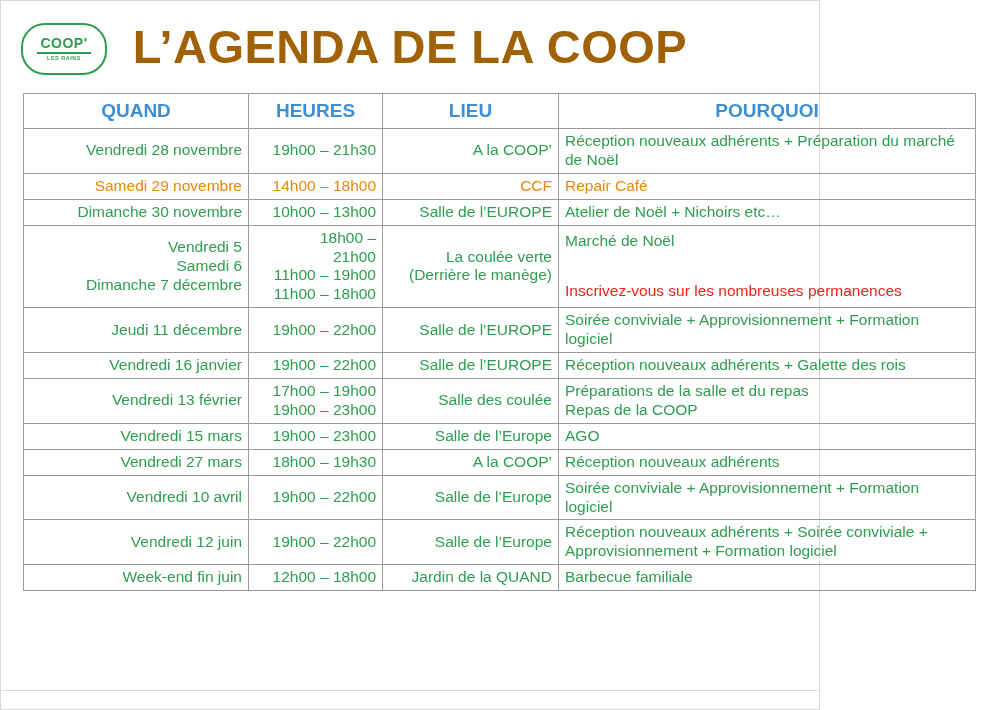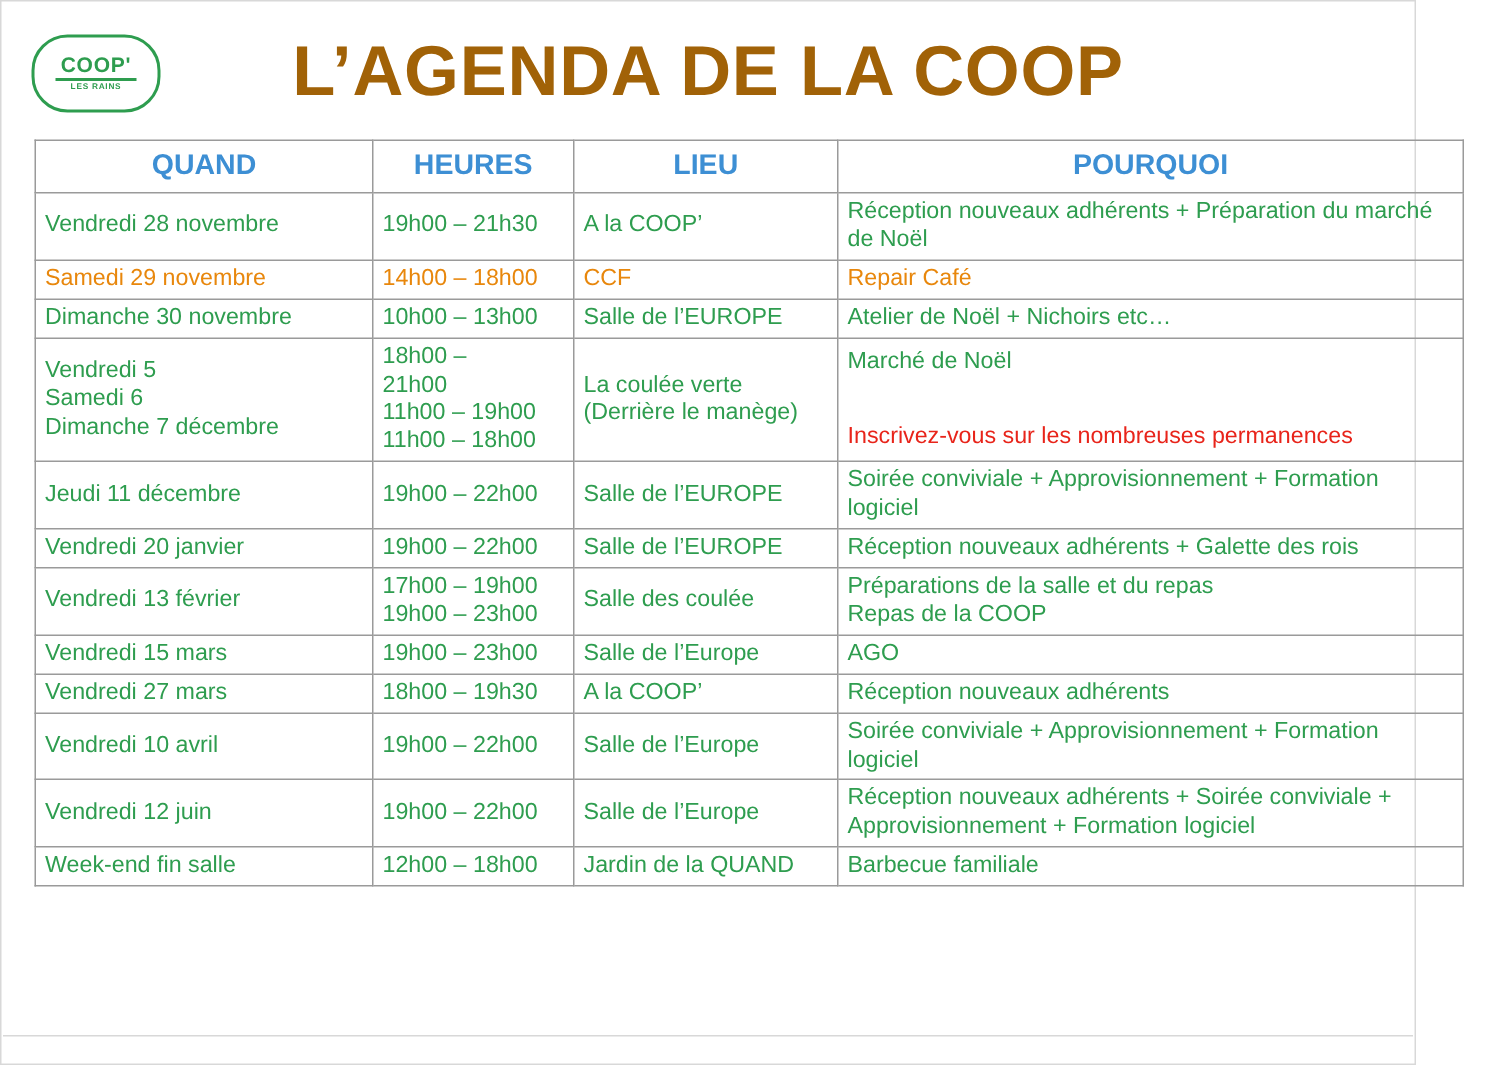--- a/index.html
+++ b/index.html
@@ -8,21 +8,21 @@
   }
   body {
     width: 998px;
     height: 710px;
     background: #ffffff;
     font-family: "Liberation Sans", sans-serif;
     overflow: hidden;
   }
   .slide {
     position: relative;
-    width: 944px;
+    width: 820px;
     height: 710px;
     box-sizing: border-box;
     border: 1px solid #d8d8d8;
     background: #ffffff;
   }
   
   .header {
     position: relative;
     height: 82px;
   }
@@ -99,21 +99,21 @@
     text-align: center;
     padding: 4px 6px;
     height: 26px;
   }
   col.c-quand  { width: 225px; }
   col.c-heures { width: 134px; }
   col.c-lieu   { width: 176px; }
   col.c-pourquoi { width: 417px; }
 
   td.when, td.hours, td.place {
-    text-align: left;
+    text-align: right;
   }
   td.why {
     text-align: left;
   }
   .green  { color: #2e9d4f; }
   .orange { color: #e8870c; }
   .red    { color: #e8241a; margin-top: 31px; }
   .nowrap-lines { white-space: pre-line; }
   
   .footer-line {
@@ -196,21 +196,21 @@
           </tr>
           <tr>
             <td class="when nowrap-lines green">Jeudi 11 décembre</td>
             <td class="hours nowrap-lines green">19h00 – 22h00</td>
             <td class="place nowrap-lines green">Salle de l’EUROPE</td>
             <td class="why">
               <div class="nowrap-lines green">Soirée conviviale + Approvisionnement + Formation logiciel</div>
             </td>
           </tr>
           <tr>
-            <td class="when nowrap-lines green">Vendredi 20 janvier</td>
+            <td class="when nowrap-lines green">Vendredi 16 janvier</td>
             <td class="hours nowrap-lines green">19h00 – 22h00</td>
             <td class="place nowrap-lines green">Salle de l’EUROPE</td>
             <td class="why">
               <div class="nowrap-lines green">Réception nouveaux adhérents + Galette des rois</div>
             </td>
           </tr>
           <tr>
             <td class="when nowrap-lines green">Vendredi 13 février</td>
             <td class="hours nowrap-lines green">17h00 – 19h00
 19h00 – 23h00</td>
@@ -246,21 +246,21 @@
           </tr>
           <tr>
             <td class="when nowrap-lines green">Vendredi 12 juin</td>
             <td class="hours nowrap-lines green">19h00 – 22h00</td>
             <td class="place nowrap-lines green">Salle de l’Europe</td>
             <td class="why">
               <div class="nowrap-lines green">Réception nouveaux adhérents + Soirée conviviale + Approvisionnement + Formation logiciel</div>
             </td>
           </tr>
           <tr>
-            <td class="when nowrap-lines green">Week-end fin salle</td>
+            <td class="when nowrap-lines green">Week-end fin juin</td>
             <td class="hours nowrap-lines green">12h00 – 18h00</td>
             <td class="place nowrap-lines green">Jardin de la QUAND</td>
             <td class="why">
               <div class="nowrap-lines green">Barbecue familiale</div>
             </td>
           </tr>
         </tbody>
     </table>
   </div>
 

